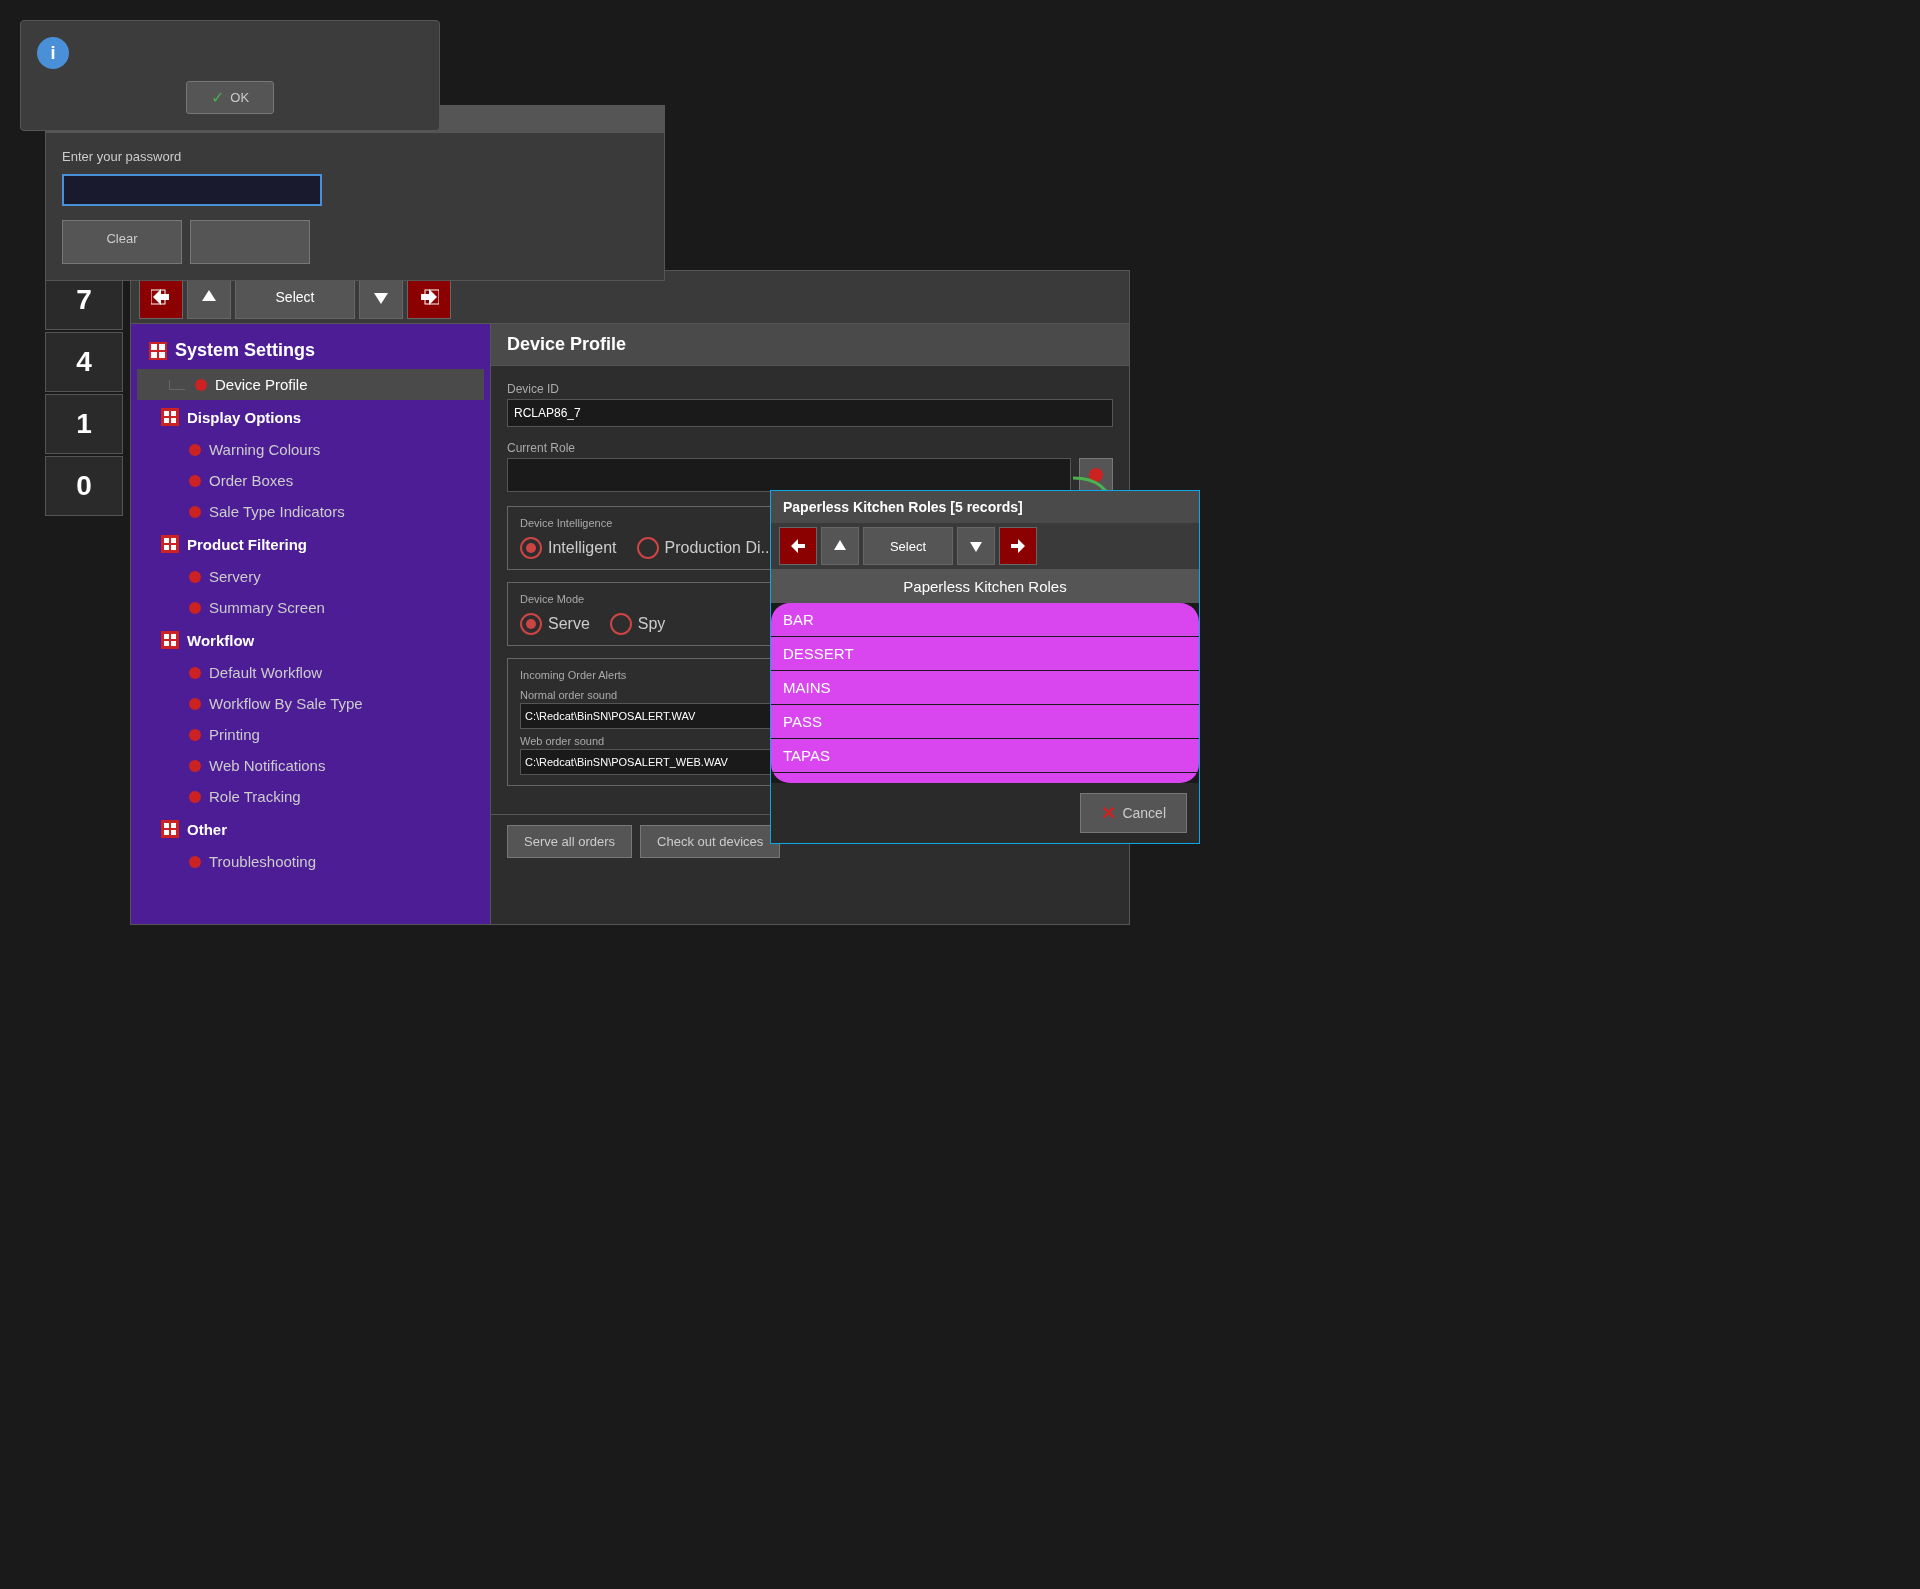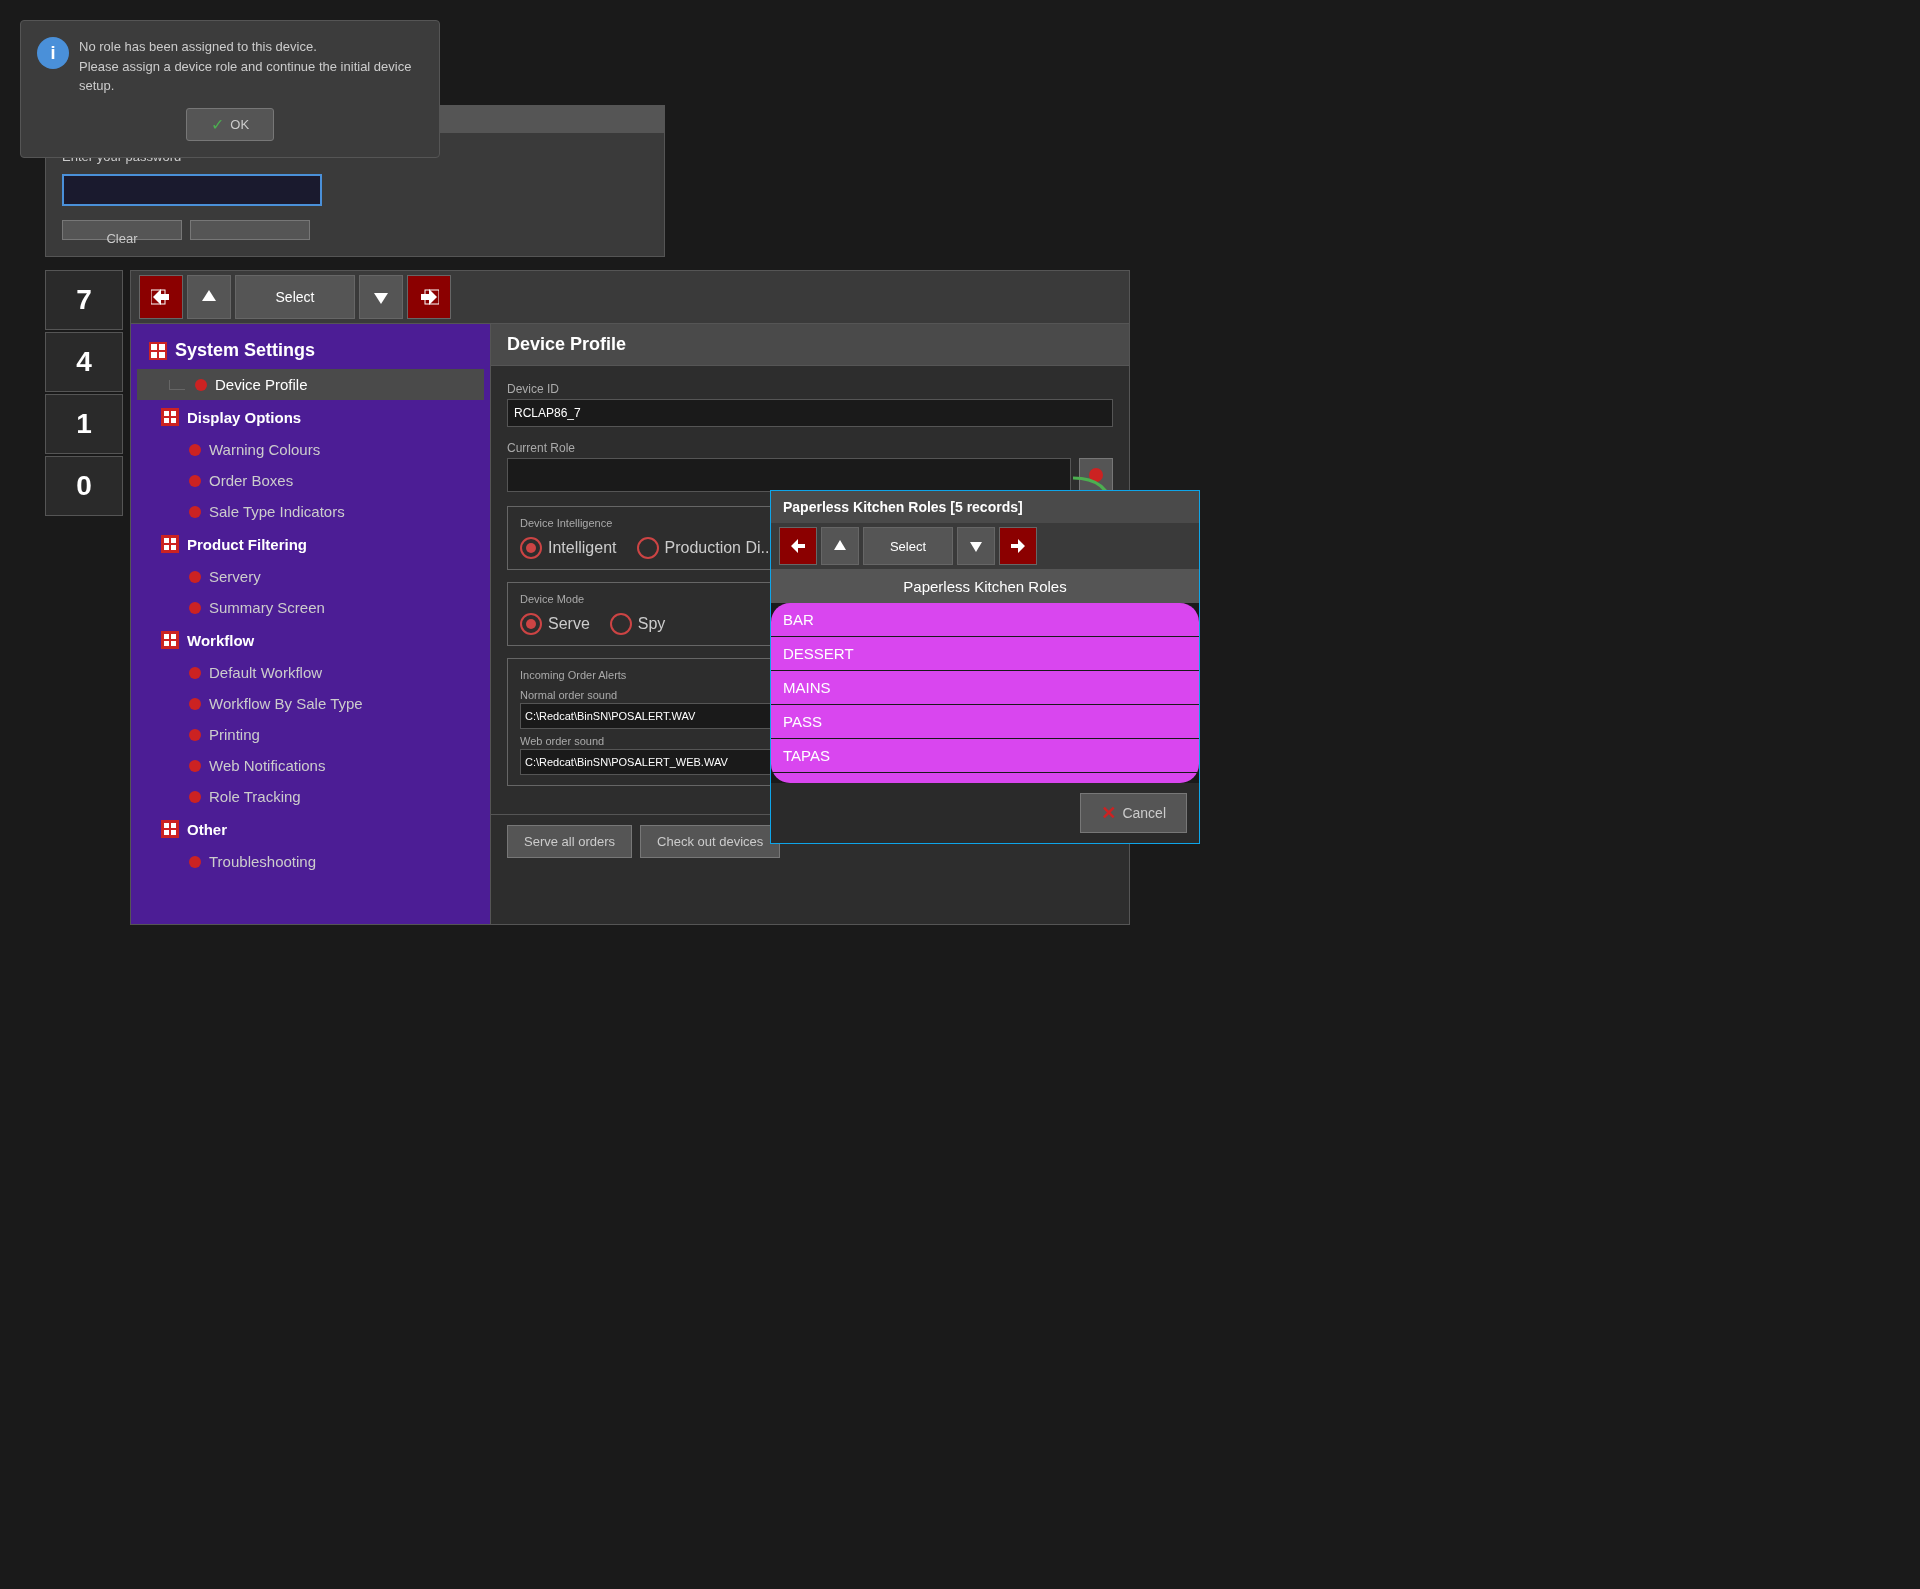--- a/index.html
+++ b/index.html
@@ -96,21 +96,21 @@
       color: white;
       padding: 4px;
     }
     .password-buttons {
       display: flex;
       gap: 8px;
       margin-top: 4px;
     }
     .pwd-btn {
       width: 120px;
-      height: 20px;
+      height: 44px;
       background: #555;
       border: 1px solid #777;
       color: #ccc;
       font-size: 13px;
       cursor: pointer;
       text-align: center;
       line-height: 36px;
     }
 
     
@@ -443,24 +443,20 @@
       cursor: pointer;
     }
     .x-icon { color: #cc2222; font-size: 18px; font-weight: bold; }
   </style>
 </head>
 <body>
 
 <div class="info-dialog">
   <div class="info-dialog-content">
     <div class="info-icon">i</div>
-    <div>
-      <div class="info-text">No role has been assigned to this device.</div>
-      <div class="info-text">Please assign a device role and continue the initial device setup.</div>
-    </div>
   </div>
   <button class="info-ok-btn">
     <span class="checkmark">✓</span>
     <span>OK</span>
   </button>
 </div>
 
 <div class="password-dialog">
   <div class="password-dialog-title">Polygon Paperless Kitchen</div>
   <div class="password-dialog-body">

